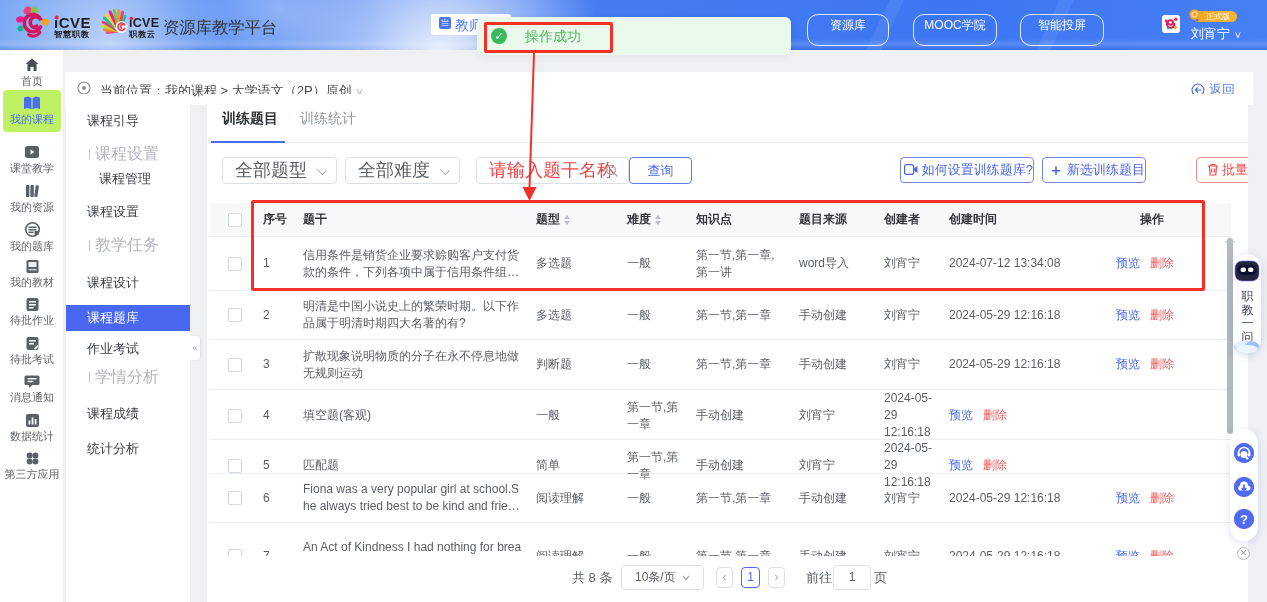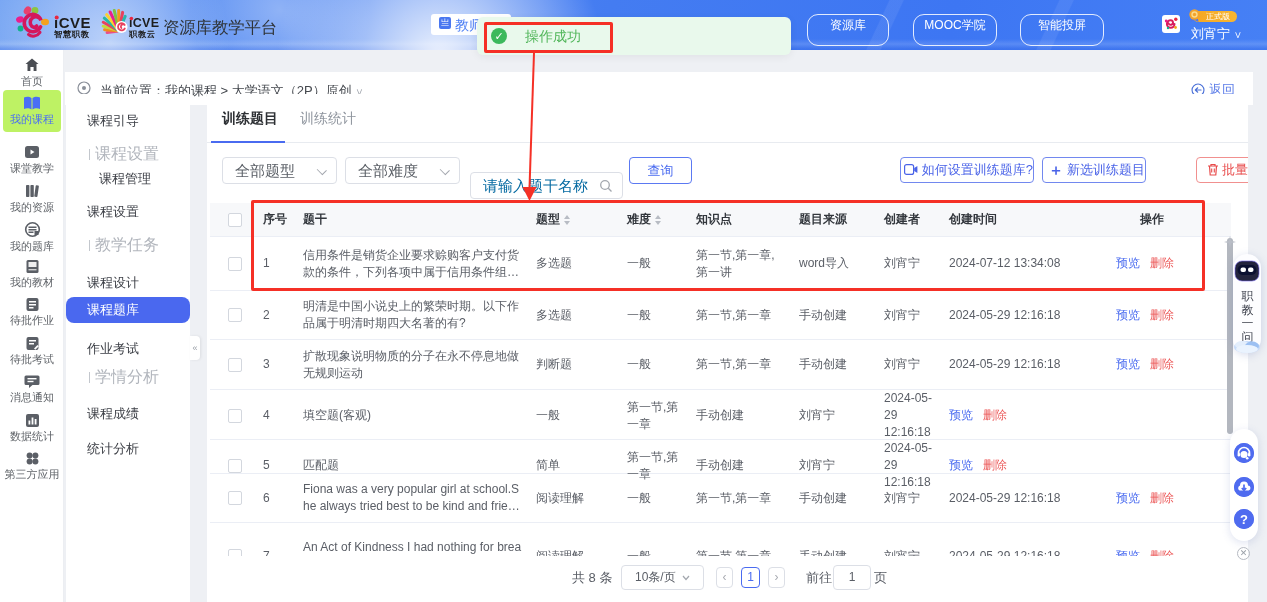--- a/index.html
+++ b/index.html
@@ -55,21 +55,21 @@
 
   
   #panel { position:absolute; left:207px; top:94px; width:1041px; height:462px; background:#fff; overflow:hidden; }
   .tab1 { position:absolute; left:15px; top:16px; font-size:14px; color:#2e3135; font-weight:bold; }
   .tab2 { position:absolute; left:93px; top:16px; font-size:14px; color:#8f959e; }
   .tabline { position:absolute; left:0; top:48px; width:1041px; height:1px; background:#e8ebf0; }
   .tabact { position:absolute; left:4px; top:47px; width:74px; height:2px; background:#4a6bf0; }
 
   
   .sel-box { position:absolute; top:63px; height:27px; border:1px solid #dcdfe6; border-radius:4px; background:#fff;
-    font-size:15px; color:#5b6067; line-height:25px; padding-left:12px; }
+    font-size:18px; color:#5b6067; line-height:25px; padding-left:12px; }
   .sel-box .caret { position:absolute; right:9px; top:9px; width:9px; height:9px; }
   .sel-box .caret::before { content:""; position:absolute; left:0; top:0; width:7px; height:7px; border-right:1.4px solid #a3a7ae; border-bottom:1.4px solid #a3a7ae; transform:rotate(45deg) scale(1,0.8); transform-origin:60% 40%; }
   #btn-query { position:absolute; left:422px; top:63px; width:63px; height:27px; border:1px solid #5b79f2; border-radius:4px;
     color:#4a6bf0; font-size:13px; text-align:center; line-height:25px; }
   .rbtn { position:absolute; top:63px; height:26px; border:1px solid #7288ef; border-radius:4px; color:#4a63e8; font-size:13px; line-height:24px; text-align:right; }
   #btn-del { border-color:#f1908f; color:#e84b4b; }
 
   
   #table { position:absolute; left:3px; top:109px; width:1021px; }
   .trow { display:grid; grid-template-columns:43px 40px 233px 91px 69px 103px 85px 65px 167px 125px; align-items:center;
@@ -242,37 +242,37 @@
       <circle cx="10.4" cy="10.4" r="3" fill="#5b5f66"></circle>
     </svg>第三方应用</div>
 
 <div id="smenu">
   <div class="mitem" style="top:14px;">课程引导</div>
   <div class="mgroup" style="top:52px;"><span class="bar"></span>课程设置</div>
   <div class="mitem" style="top:72px;padding-left:33px;">课程管理</div>
   <div class="mitem" style="top:105px;">课程设置</div>
   <div class="mgroup" style="top:143px;"><span class="bar"></span>教学任务</div>
   <div class="mitem" style="top:176px;">课程设计</div>
-  <div class="mitem sel" style="top:203px;border-radius:8px;">课程题库</div>
+  <div class="mitem sel" style="top:211px;">课程题库</div>
   <div class="mitem" style="top:242px;">作业考试</div>
   <div class="mgroup" style="top:275px;"><span class="bar"></span>学情分析</div>
   <div class="mitem" style="top:307px;">课程成绩</div>
   <div class="mitem" style="top:342px;">统计分析</div>
 </div>
 <div id="collapse">«</div>
 
 <div id="panel">
   <div class="tab1">训练题目</div>
   <div class="tab2">训练统计</div>
   <div class="tabline"></div>
   <div class="tabact"></div>
 
   <div class="sel-box" style="left:15px;width:115px;">全部题型<span class="caret"></span></div>
   <div class="sel-box" style="left:138px;width:115px;">全部难度<span class="caret"></span></div>
-  <div class="sel-box" style="left:263px;width:153px;color:#0369a1;margin-top:15px;">请输入题干名称<svg style="position:absolute;right:9px;top:6px;" width="14" height="14" viewBox="0 0 14 14">
+  <div class="sel-box" style="left:269px;width:153px;color:#ef4444;">请输入题干名称<svg style="position:absolute;right:9px;top:6px;" width="14" height="14" viewBox="0 0 14 14">
         <circle cx="6" cy="6" r="4.3" fill="none" stroke="#a3a7ae" stroke-width="1.3"></circle>
         <path d="M9.3 9.3 L12.5 12.5" stroke="#a3a7ae" stroke-width="1.3"></path>
       </svg></div>
   <div id="btn-query">查询</div>
   <div class="rbtn" style="left:693px;width:134px;"><svg width="14" height="11" viewBox="0 0 14 11" style="vertical-align:-1px;margin-right:4px;">
         <rect x="0.6" y="0.6" width="9" height="9.8" rx="2" fill="none" stroke="#4a63e8" stroke-width="1.2"></rect>
         <path d="M10.2 4 L13.4 2 V9 L10.2 7 Z" fill="#4a63e8"></path>
       </svg>如何设置训练题库?</div>
   <div class="rbtn" style="left:835px;width:104px;"><span style="font-size:15px;font-weight:bold;vertical-align:-1px;">＋</span> 新选训练题目</div>
   <div class="rbtn" id="btn-del" style="left:989px;width:79px;"><svg width="12" height="13" viewBox="0 0 12 13" style="vertical-align:-2px;margin-right:3px;">

